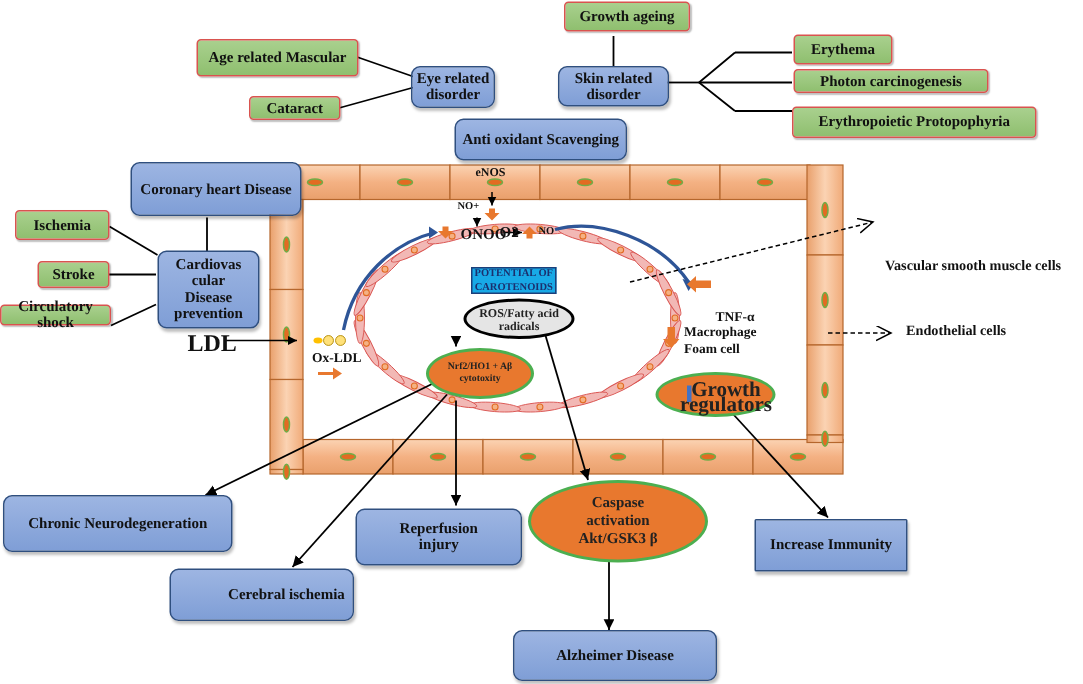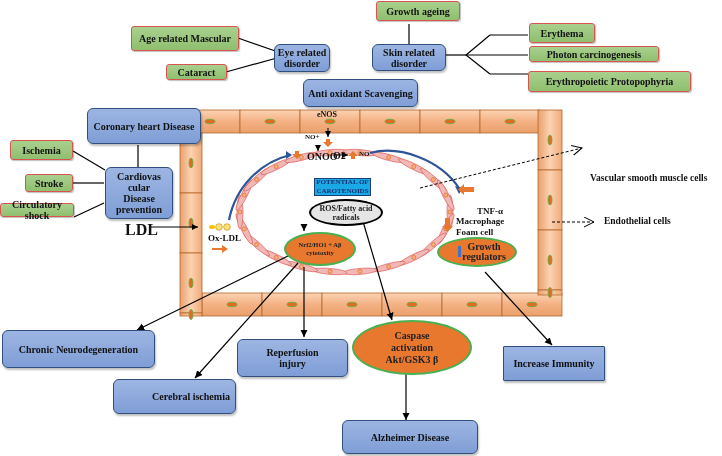--- a/index.html
+++ b/index.html
@@ -221,21 +221,21 @@
 <div class="label" style="left:333px;top:150px;font-size:10px;">O2</div>
 <div class="label" style="left:307px;top:151px;font-size:10px;">ONOO</div>
 <div class="label" style="left:359px;top:150px;font-size:7px;">NO</div>
 <div class="label" style="left:125px;top:221px;font-size:16px;">LDL</div>
 <div class="label" style="left:208px;top:233px;font-size:9px;">Ox-LDL</div>
 <div class="cyanbox" style="left:314px;top:178px;width:57px;height:18px;">POTENTIAL OF CAROTENOIDS</div>
 <div class="ell lime" style="left:309px;top:199px;width:74px;height:27px;font-size:8px;line-height:9px;">ROS/Fatty acid radicals</div>
 <div class="ell orange" style="left:284px;top:232px;width:72px;height:34px;font-size:6.5px;line-height:8px;padding:0 12px;">Nrf2/HO1 + Aβ cytotoxity</div>
 <div class="label" style="left:449px;top:206px;font-size:9px;margin-left:28px;">TNF-α</div>
 <div class="label" style="left:456px;top:216px;font-size:9px;line-height:11px;white-space:normal;width:60px;">Macrophage Foam cell</div>
-<div class="ell orange" style="left:437px;top:237px;width:80px;height:30px;font-size:10px;line-height:10px;padding-left:14px;">
+<div class="ell orange" style="left:437px;top:248px;width:80px;height:30px;font-size:14px;line-height:10px;padding-left:14px;align-items:flex-end;">
     <span style="position:absolute;left:19px;top:7px;width:3px;height:11px;background:#4472c4;"></span>
     <span>Growth regulators</span>
   </div>
 
 <div class="label" style="left:590px;top:141px;font-size:9.5px;margin-top:32px;">Vascular smooth muscle cells</div>
 <div class="label" style="left:604px;top:216px;font-size:9.5px;">Endothelial cells</div>
 
 <div class="box blue" style="left:2px;top:330px;width:153px;height:38px;">Chronic Neurodegeneration</div>
 <div class="box blue" style="left:113px;top:379px;width:123px;height:35px;padding-left:33px;">Cerebral ischemia</div>
 <div class="box blue" style="left:237px;top:339px;width:111px;height:38px;padding:0 20px;">Reperfusion injury</div>

